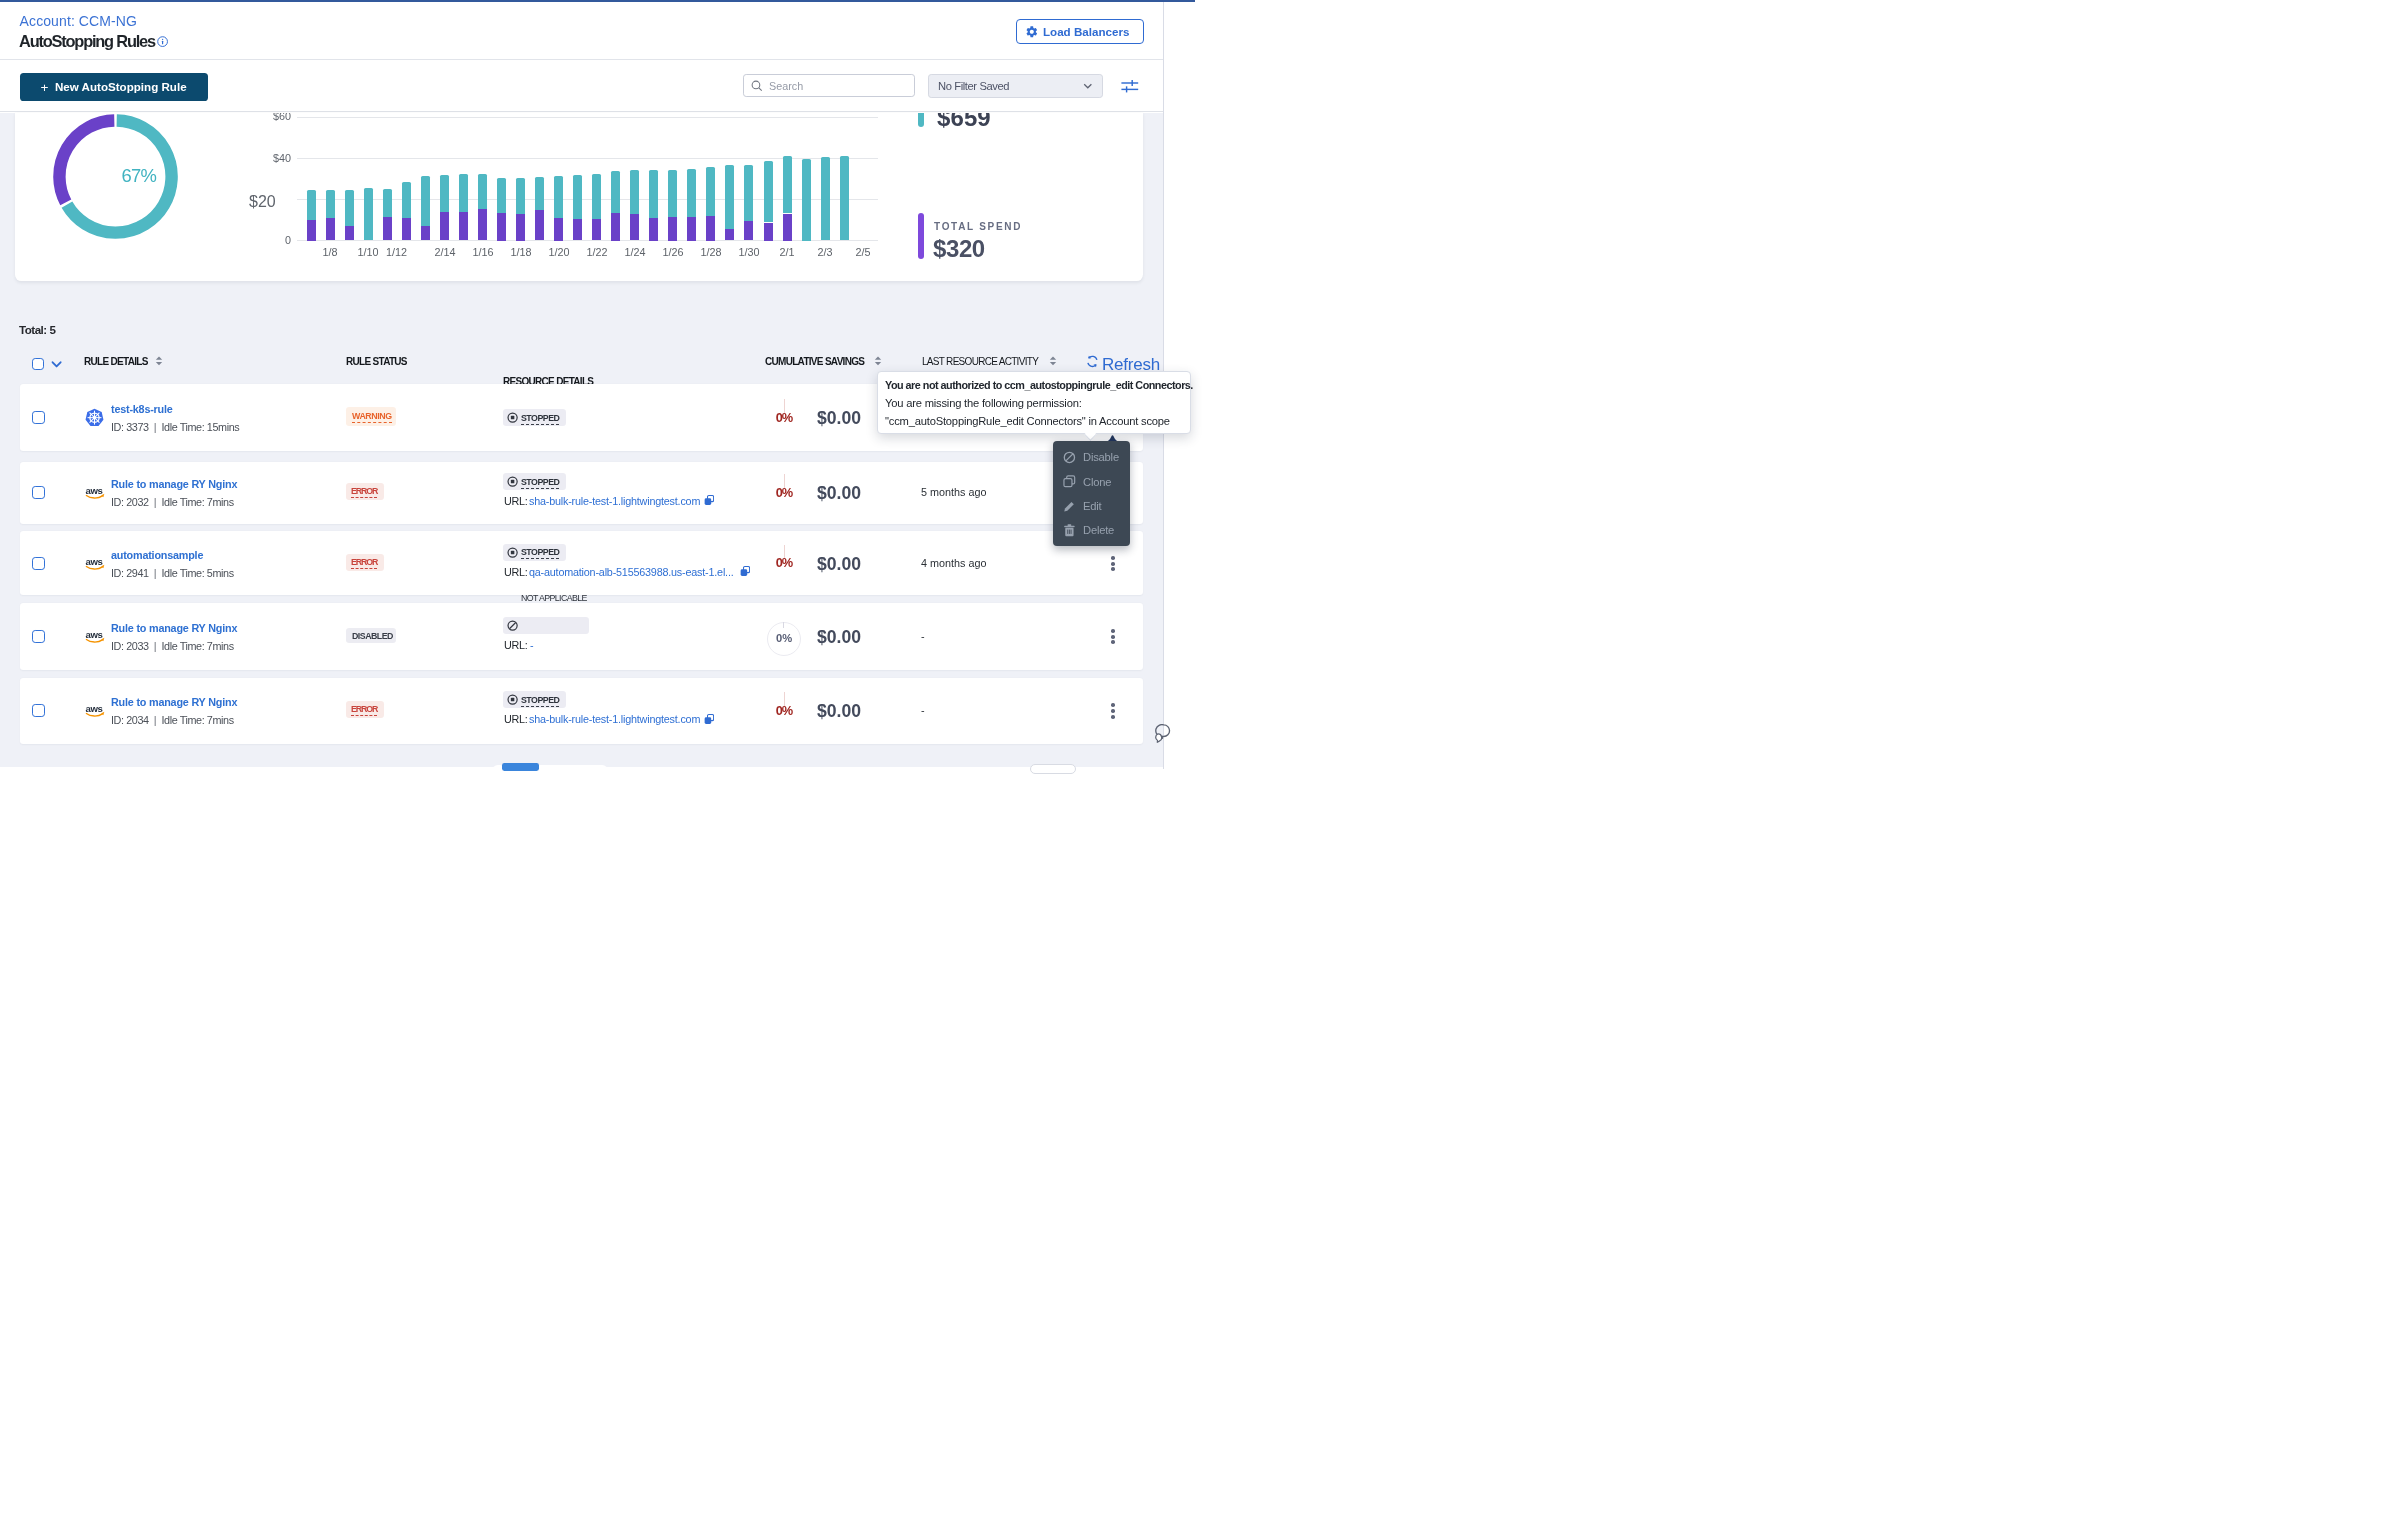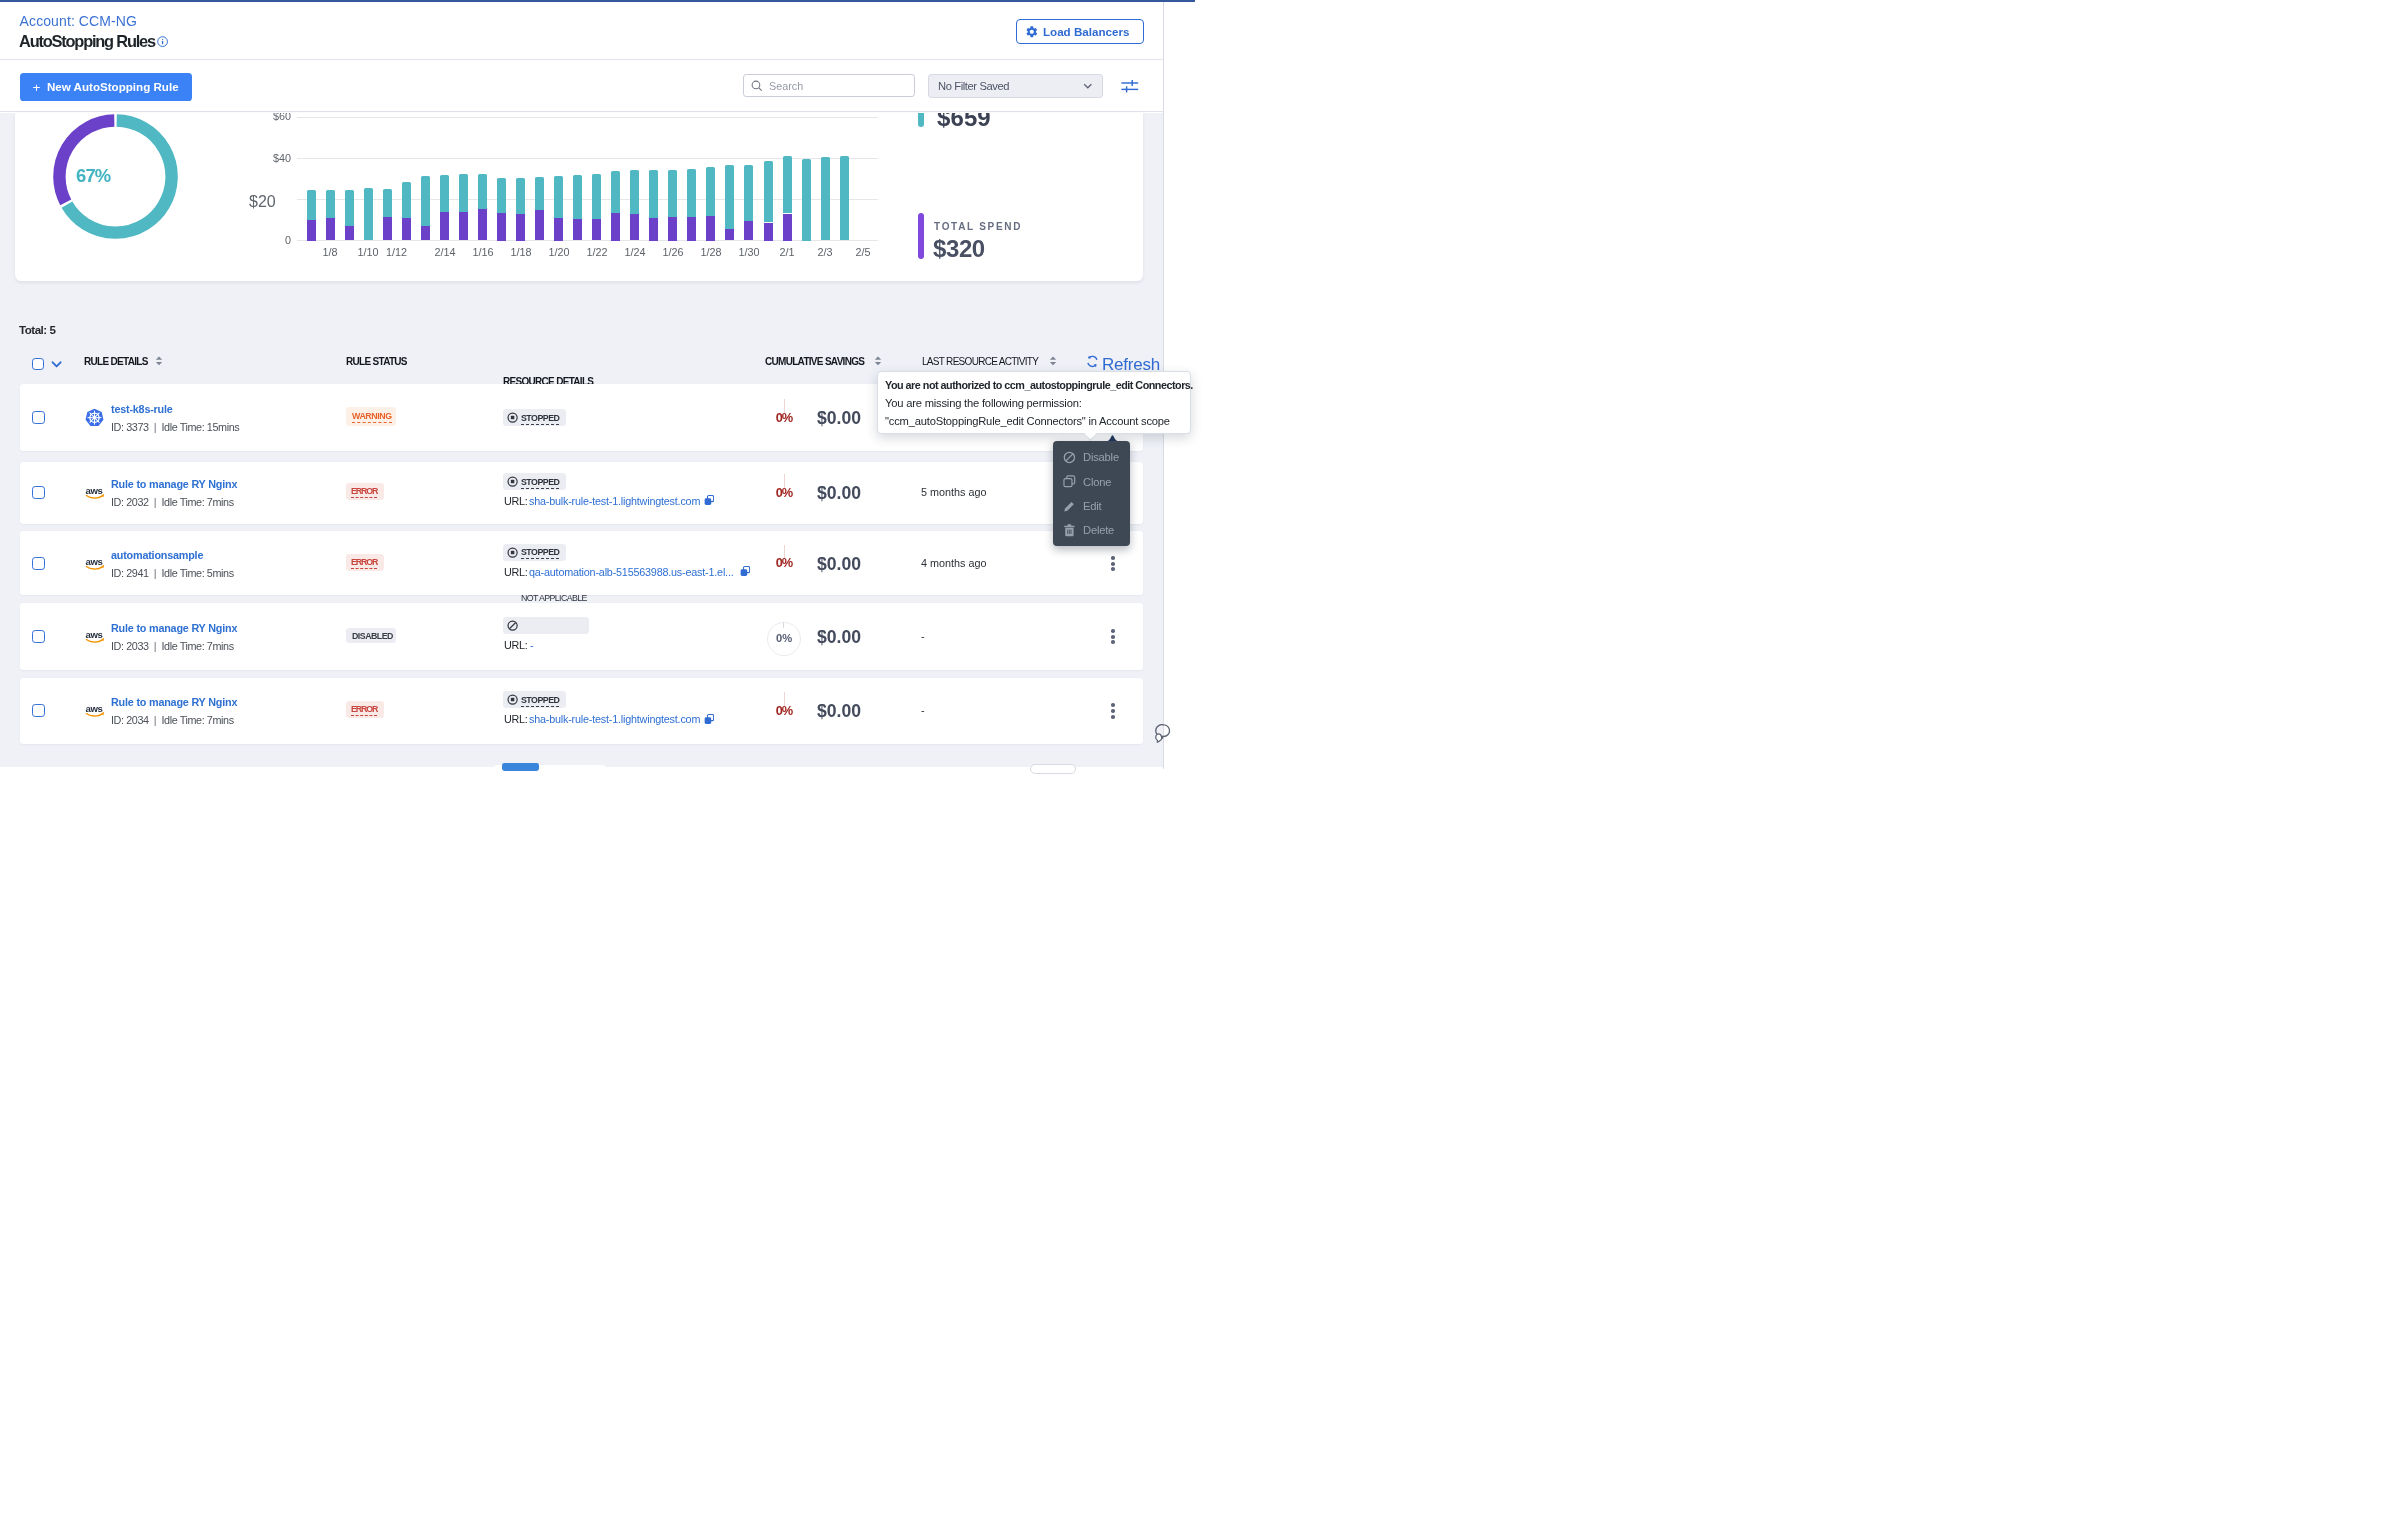--- a/index.html
+++ b/index.html
@@ -18,21 +18,21 @@
 <circle cx="7" cy="7" r="6.1" fill="none" stroke="#2f6bd2" stroke-width="1.2"></circle>
 <circle cx="7" cy="4.2" r="0.9" fill="#2f6bd2"></circle>
 <rect x="6.25" y="6" width="1.5" height="4.4" rx="0.7" fill="#2f6bd2"></rect>
 </svg>
 <div class="abs" style="left:1016px;top:19px;width:128px;height:25px;border:0.8px solid #2f6bd2;border-radius:4px;background:#fff"></div>
 <svg class="abs" style="left:1025px;top:25px" width="13.6" height="13.6" viewBox="0 0 24 24">
     <path d="M19.14,12.94c0.04-0.3,0.06-0.61,0.06-0.94c0-0.32-0.02-0.64-0.07-0.94l2.03-1.58c0.18-0.14,0.23-0.41,0.12-0.61l-1.92-3.32c-0.12-0.22-0.37-0.29-0.59-0.22l-2.39,0.96c-0.5-0.38-1.03-0.7-1.62-0.94L14.4,2.81c-0.04-0.24-0.24-0.41-0.48-0.41h-3.84c-0.24,0-0.43,0.17-0.47,0.41L9.25,5.35C8.66,5.59,8.12,5.92,7.63,6.29L5.24,5.33c-0.22-0.08-0.47,0-0.59,0.22L2.74,8.87C2.62,9.08,2.66,9.34,2.86,9.48l2.03,1.58C4.84,11.36,4.8,11.69,4.8,12s0.02,0.64,0.07,0.94l-2.03,1.58c-0.18,0.14-0.23,0.41-0.12,0.61l1.92,3.32c0.12,0.22,0.37,0.29,0.59,0.22l2.39-0.96c0.5,0.38,1.03,0.7,1.62,0.94l0.36,2.54c0.05,0.24,0.24,0.41,0.48,0.41h3.84c0.24,0,0.44-0.17,0.47-0.41l0.36-2.54c0.59-0.24,1.13-0.56,1.62-0.94l2.39,0.96c0.22,0.08,0.47,0,0.59-0.22l1.92-3.32c0.12-0.22,0.07-0.47-0.12-0.61L19.14,12.94z M12,15.6c-1.98,0-3.6-1.62-3.6-3.6s1.62-3.6,3.6-3.6s3.6,1.62,3.6,3.6S13.98,15.6,12,15.6z" fill="#2f6bd2"></path>
   </svg>
 <div class="abs" style="left:1043px;top:25px;font-size:11.6px;font-weight:bold;color:#2f6bd2">Load Balancers</div>
 <div class="abs" style="left:0;top:60px;width:1163px;height:52px;background:#fff;border-bottom:0.8px solid #dfe2e8"></div>
-<div class="abs" style="left:19.6px;top:73px;width:172px;height:28px;background:#3b82f6;border-radius:3.6px;
+<div class="abs" style="left:19.6px;top:73px;width:188px;height:28px;background:#0c4a6e;border-radius:3.6px;
   color:#fff;font-size:11.6px;font-weight:bold;text-align:center;line-height:27px">
   <span style="font-weight:normal;font-size:13.6px;vertical-align:-0.8px">+</span>&nbsp; New AutoStopping Rule</div>
 <div class="abs" style="left:743px;top:74px;width:172px;height:23px;border:0.8px solid #c9cdd8;border-radius:3.2px;background:#fff"></div>
 <svg class="abs" style="left:751px;top:80px" width="12" height="12" viewBox="0 0 15 15">
 <circle cx="6.2" cy="6.2" r="4.8" fill="none" stroke="#70757f" stroke-width="1.3"></circle>
 <line x1="9.8" y1="9.8" x2="13.4" y2="13.4" stroke="#70757f" stroke-width="1.3"></line>
   </svg>
 <div class="abs" style="left:769px;top:80px;font-size:10.8px;color:#969ba7">Search</div>
 <div class="abs" style="left:928px;top:74px;width:175px;height:23.6px;background:#eceef4;border:0.8px solid #d6d9e2;border-radius:3.2px"></div>
 <div class="abs" style="left:938px;top:80px;font-size:11.2px;color:#4e5366;letter-spacing:-0.4px">No Filter Saved</div>
@@ -45,21 +45,21 @@
 <line x1="0.5" y1="13" x2="21.5" y2="13" stroke="#2f6bd2" stroke-width="1.8"></line>
 <line x1="7" y1="9.2" x2="7" y2="16.8" stroke="#2f6bd2" stroke-width="1.8"></line>
   </svg>
 <div class="abs" style="left:0;top:113px;width:1163px;height:654px;background:#eff1f7"></div>
 <div class="abs" style="left:15px;top:113px;width:1128px;height:168px;background:#fff;
  border-radius:0 0 6.4px 6.4px;box-shadow:0 1.6px 3.2px rgba(40,50,70,0.08);overflow:hidden">
 <svg class="abs" style="left:38px;top:1.2px" width="125" height="125" viewBox="48 1.5 156 156">
 <path d="M 127.50 9.52 A 70 70 0 1 1 65.40 114.53" fill="none" stroke="#4fb8c3" stroke-width="15.5"></path>
 <path d="M 63.95 111.90 A 70 70 0 0 1 124.50 9.52" fill="none" stroke="#6a41c8" stroke-width="15.5"></path>
 </svg>
-<div class="abs" style="left:61px;top:52px;width:80px;text-align:left;font-size:18.4px;font-weight:bold;color:#41b3c1;letter-spacing:-0.8px">67%</div>
+<div class="abs" style="left:61px;top:52px;width:80px;text-align:right;font-size:18.4px;font-weight:normal;color:#41b3c1;letter-spacing:-0.8px">67%</div>
 <div class="abs" style="left:282px;top:3.8px;width:581px;height:0.8px;background:#e4e6ea"></div>
 <div class="abs" style="left:234px;top:-2.6px;width:42px;text-align:right;font-size:10.8px;color:#5f646c">$60</div>
 <div class="abs" style="left:282px;top:45px;width:581px;height:0.8px;background:#e4e6ea"></div>
 <div class="abs" style="left:234px;top:39px;width:42px;text-align:right;font-size:10.8px;color:#5f646c">$40</div>
 <div class="abs" style="left:282px;top:86px;width:581px;height:0.8px;background:#e4e6ea"></div>
 <div class="abs" style="left:234px;top:80px;width:42px;font-size:16px;color:#5f646c">$20</div>
 <div class="abs" style="left:282px;top:127px;width:581px;height:0.8px;background:#e4e6ea"></div>
 <div class="abs" style="left:234px;top:121px;width:42px;text-align:right;font-size:10.8px;color:#5f646c">0</div>
 <div class="abs" style="left:292px;top:77px;width:9px;height:29.5px;background:#4fb8c3;border-radius:1.6px 1.6px 0 0"></div>
 <div class="abs" style="left:292px;top:107px;width:9px;height:21px;background:#6a41c8"></div>

